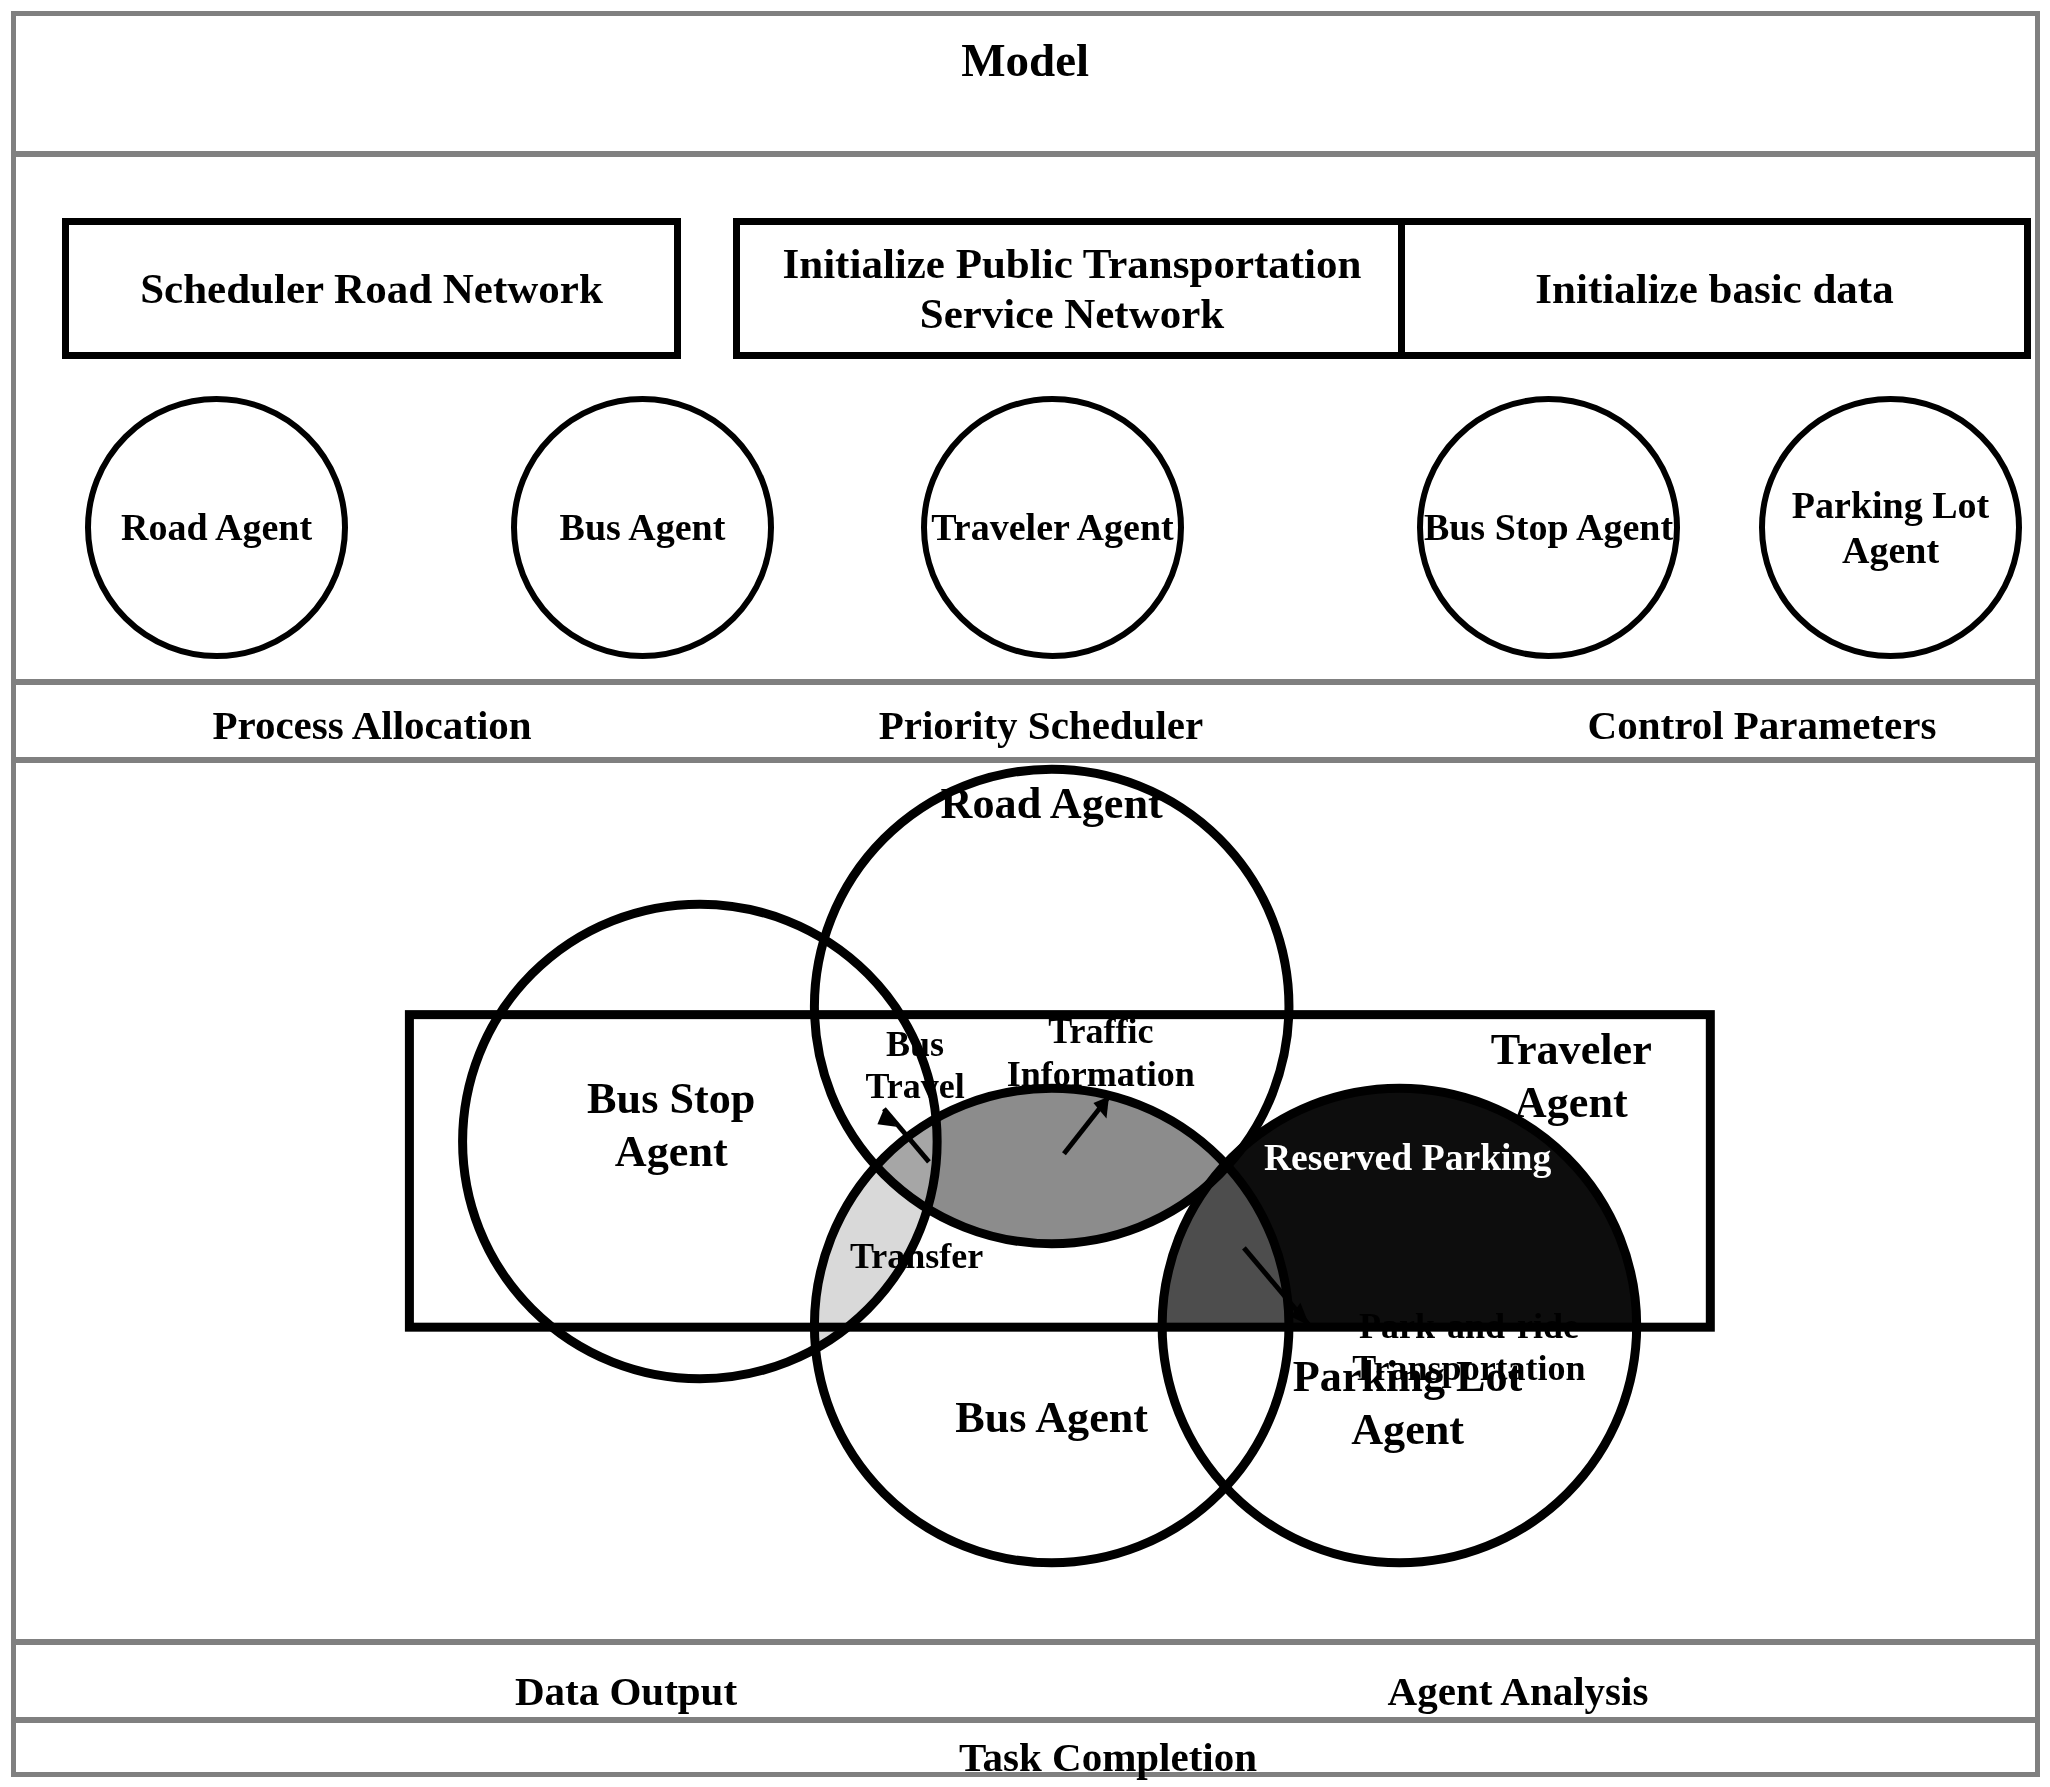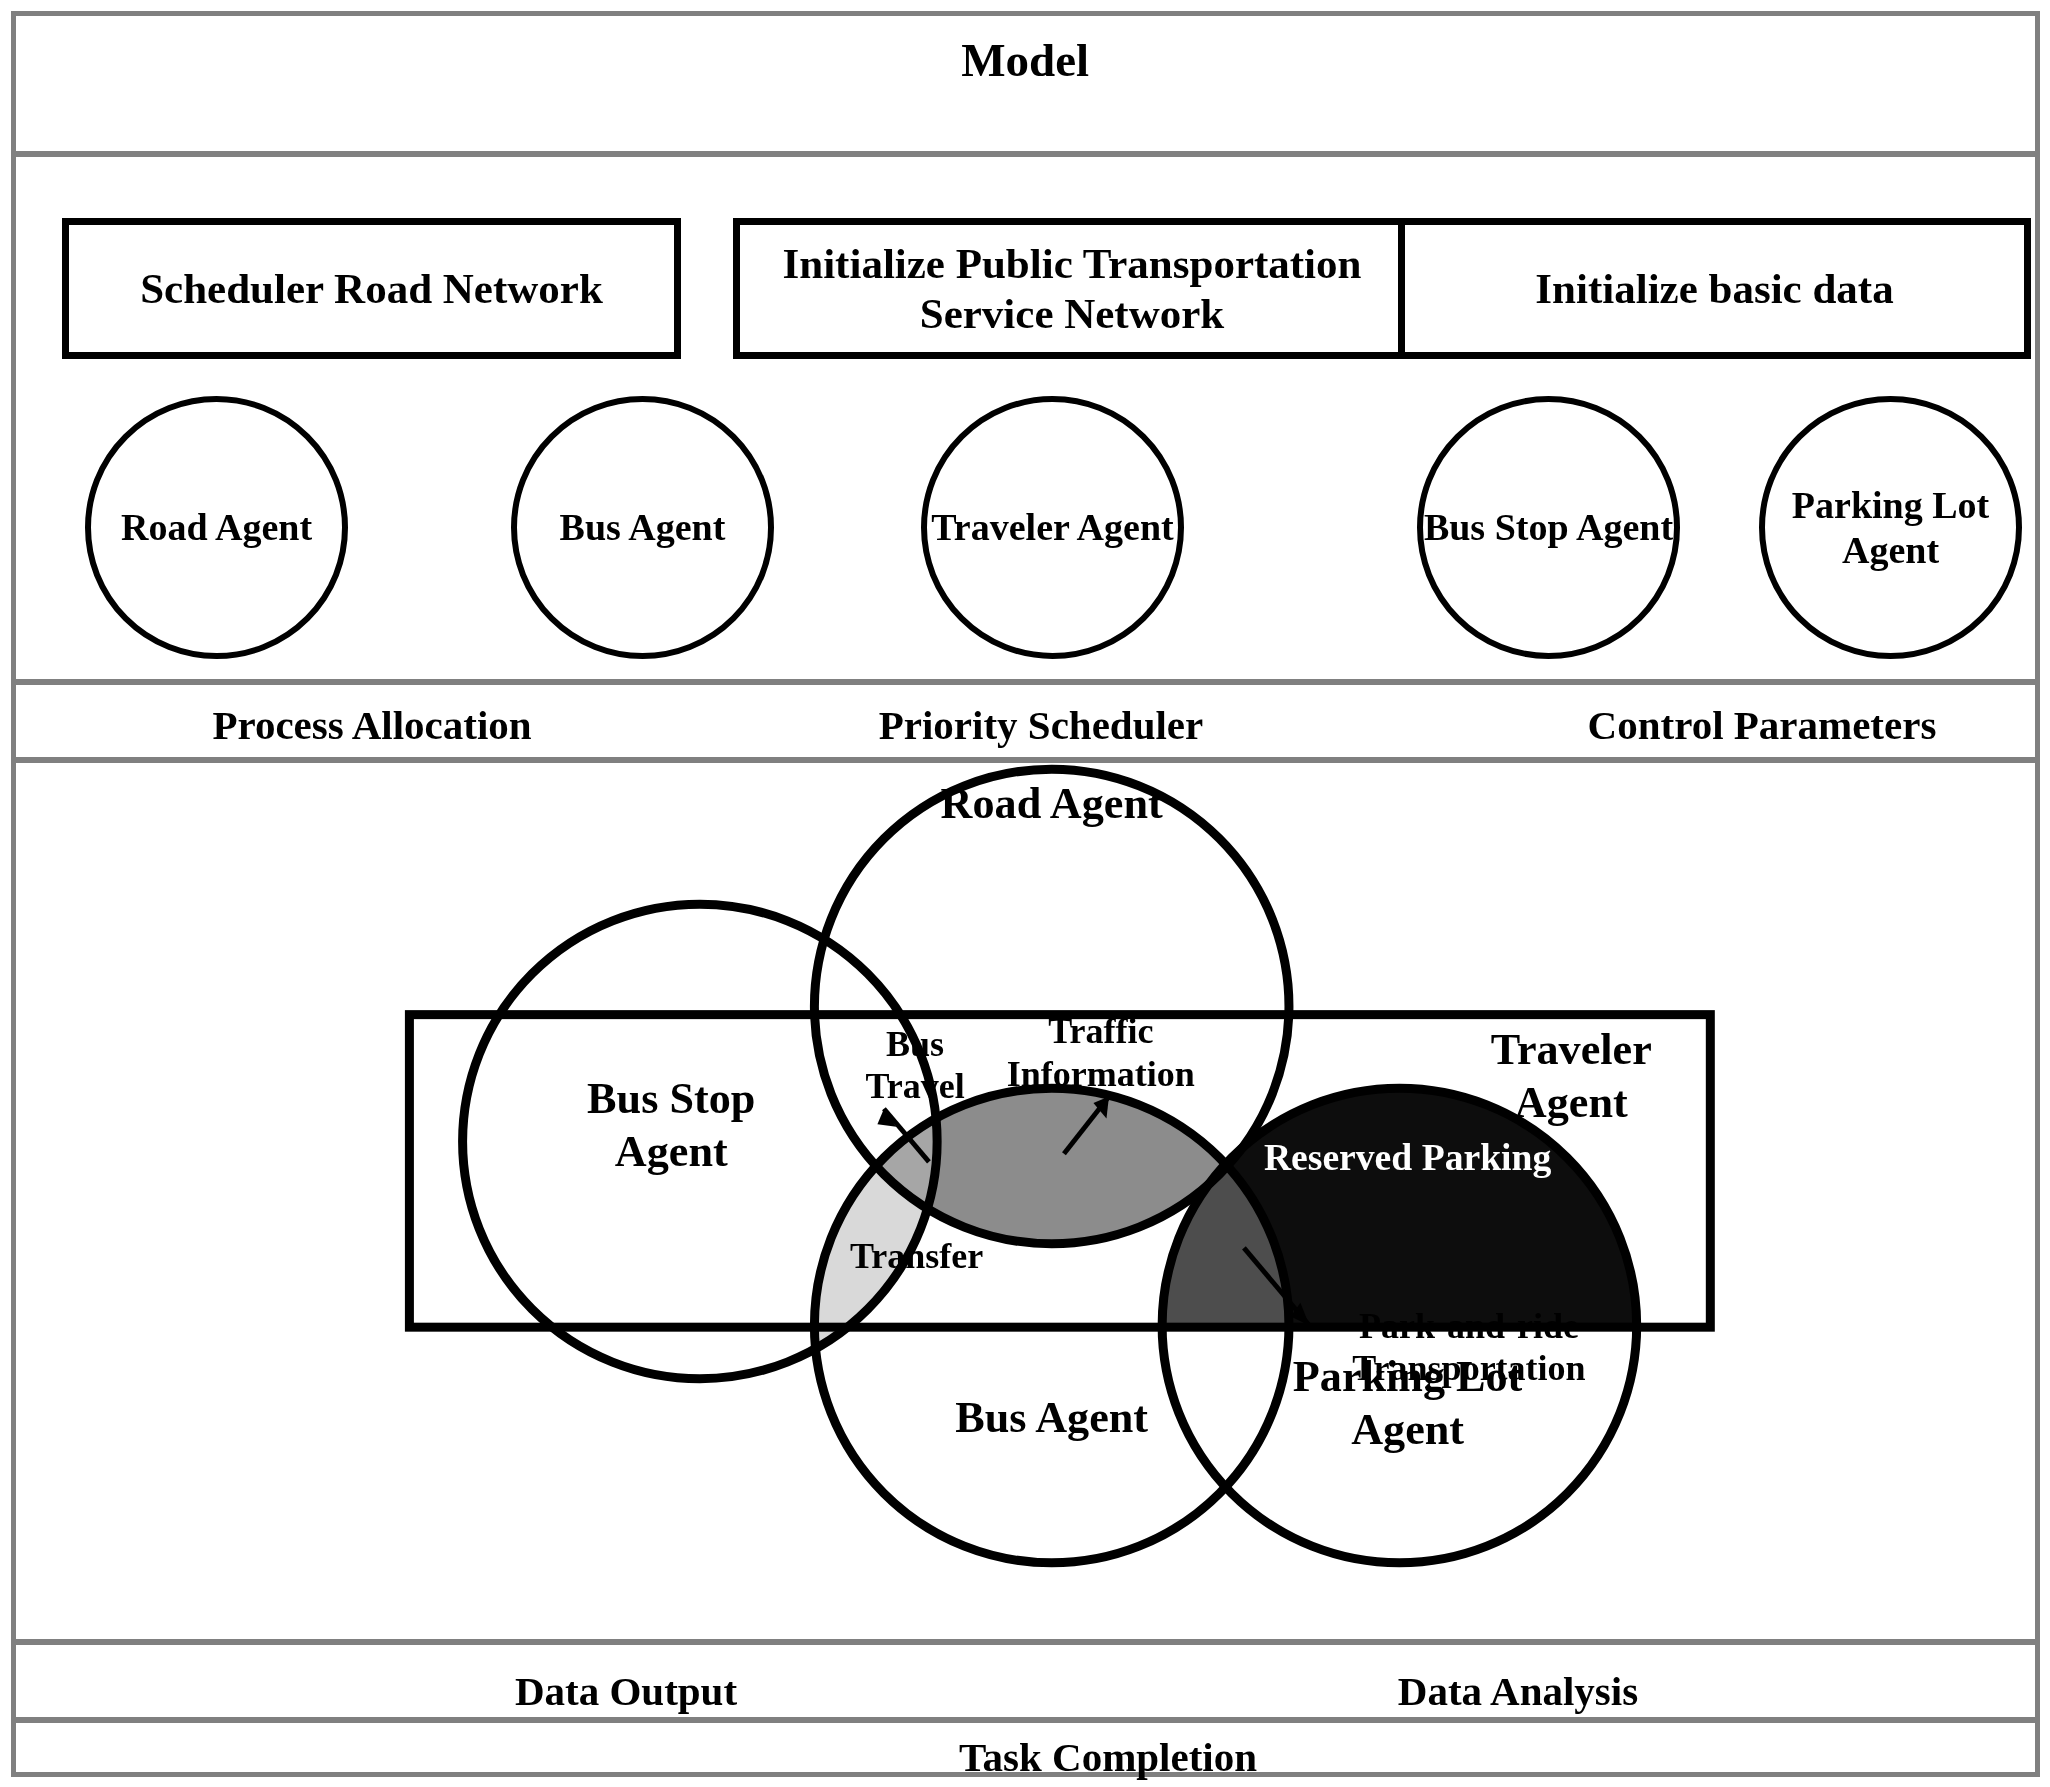--- a/index.html
+++ b/index.html
@@ -263,20 +263,20 @@
 
     <text class="venn-label venn-label-white" x="1720" y="500" font-size="46" text-anchor="middle">Reserved Parking</text>
 
     <text class="venn-label" x="1795" y="705" font-size="44" text-anchor="middle">Park-and-ride</text>
     <text class="venn-label" x="1795" y="757" font-size="44" text-anchor="middle">Transportation</text>
   </svg>
 
   <div class="hrule" style="top:1639px;"></div>
 
   <div class="row-label" style="left:626px; top:1667px;">Data Output</div>
-  <div class="row-label" style="left:1518px; top:1667px;">Data Analysis</div>
+  <div class="row-label" style="left:1518px; top:1667px;">Agent Analysis</div>
 
   <div class="hrule" style="top:1717px;"></div>
 
   <div class="row-label" style="left:1092px; top:1733px;margin-left:16px;">Task Completion</div>
 
 </div>
 
 
 </body></html>

